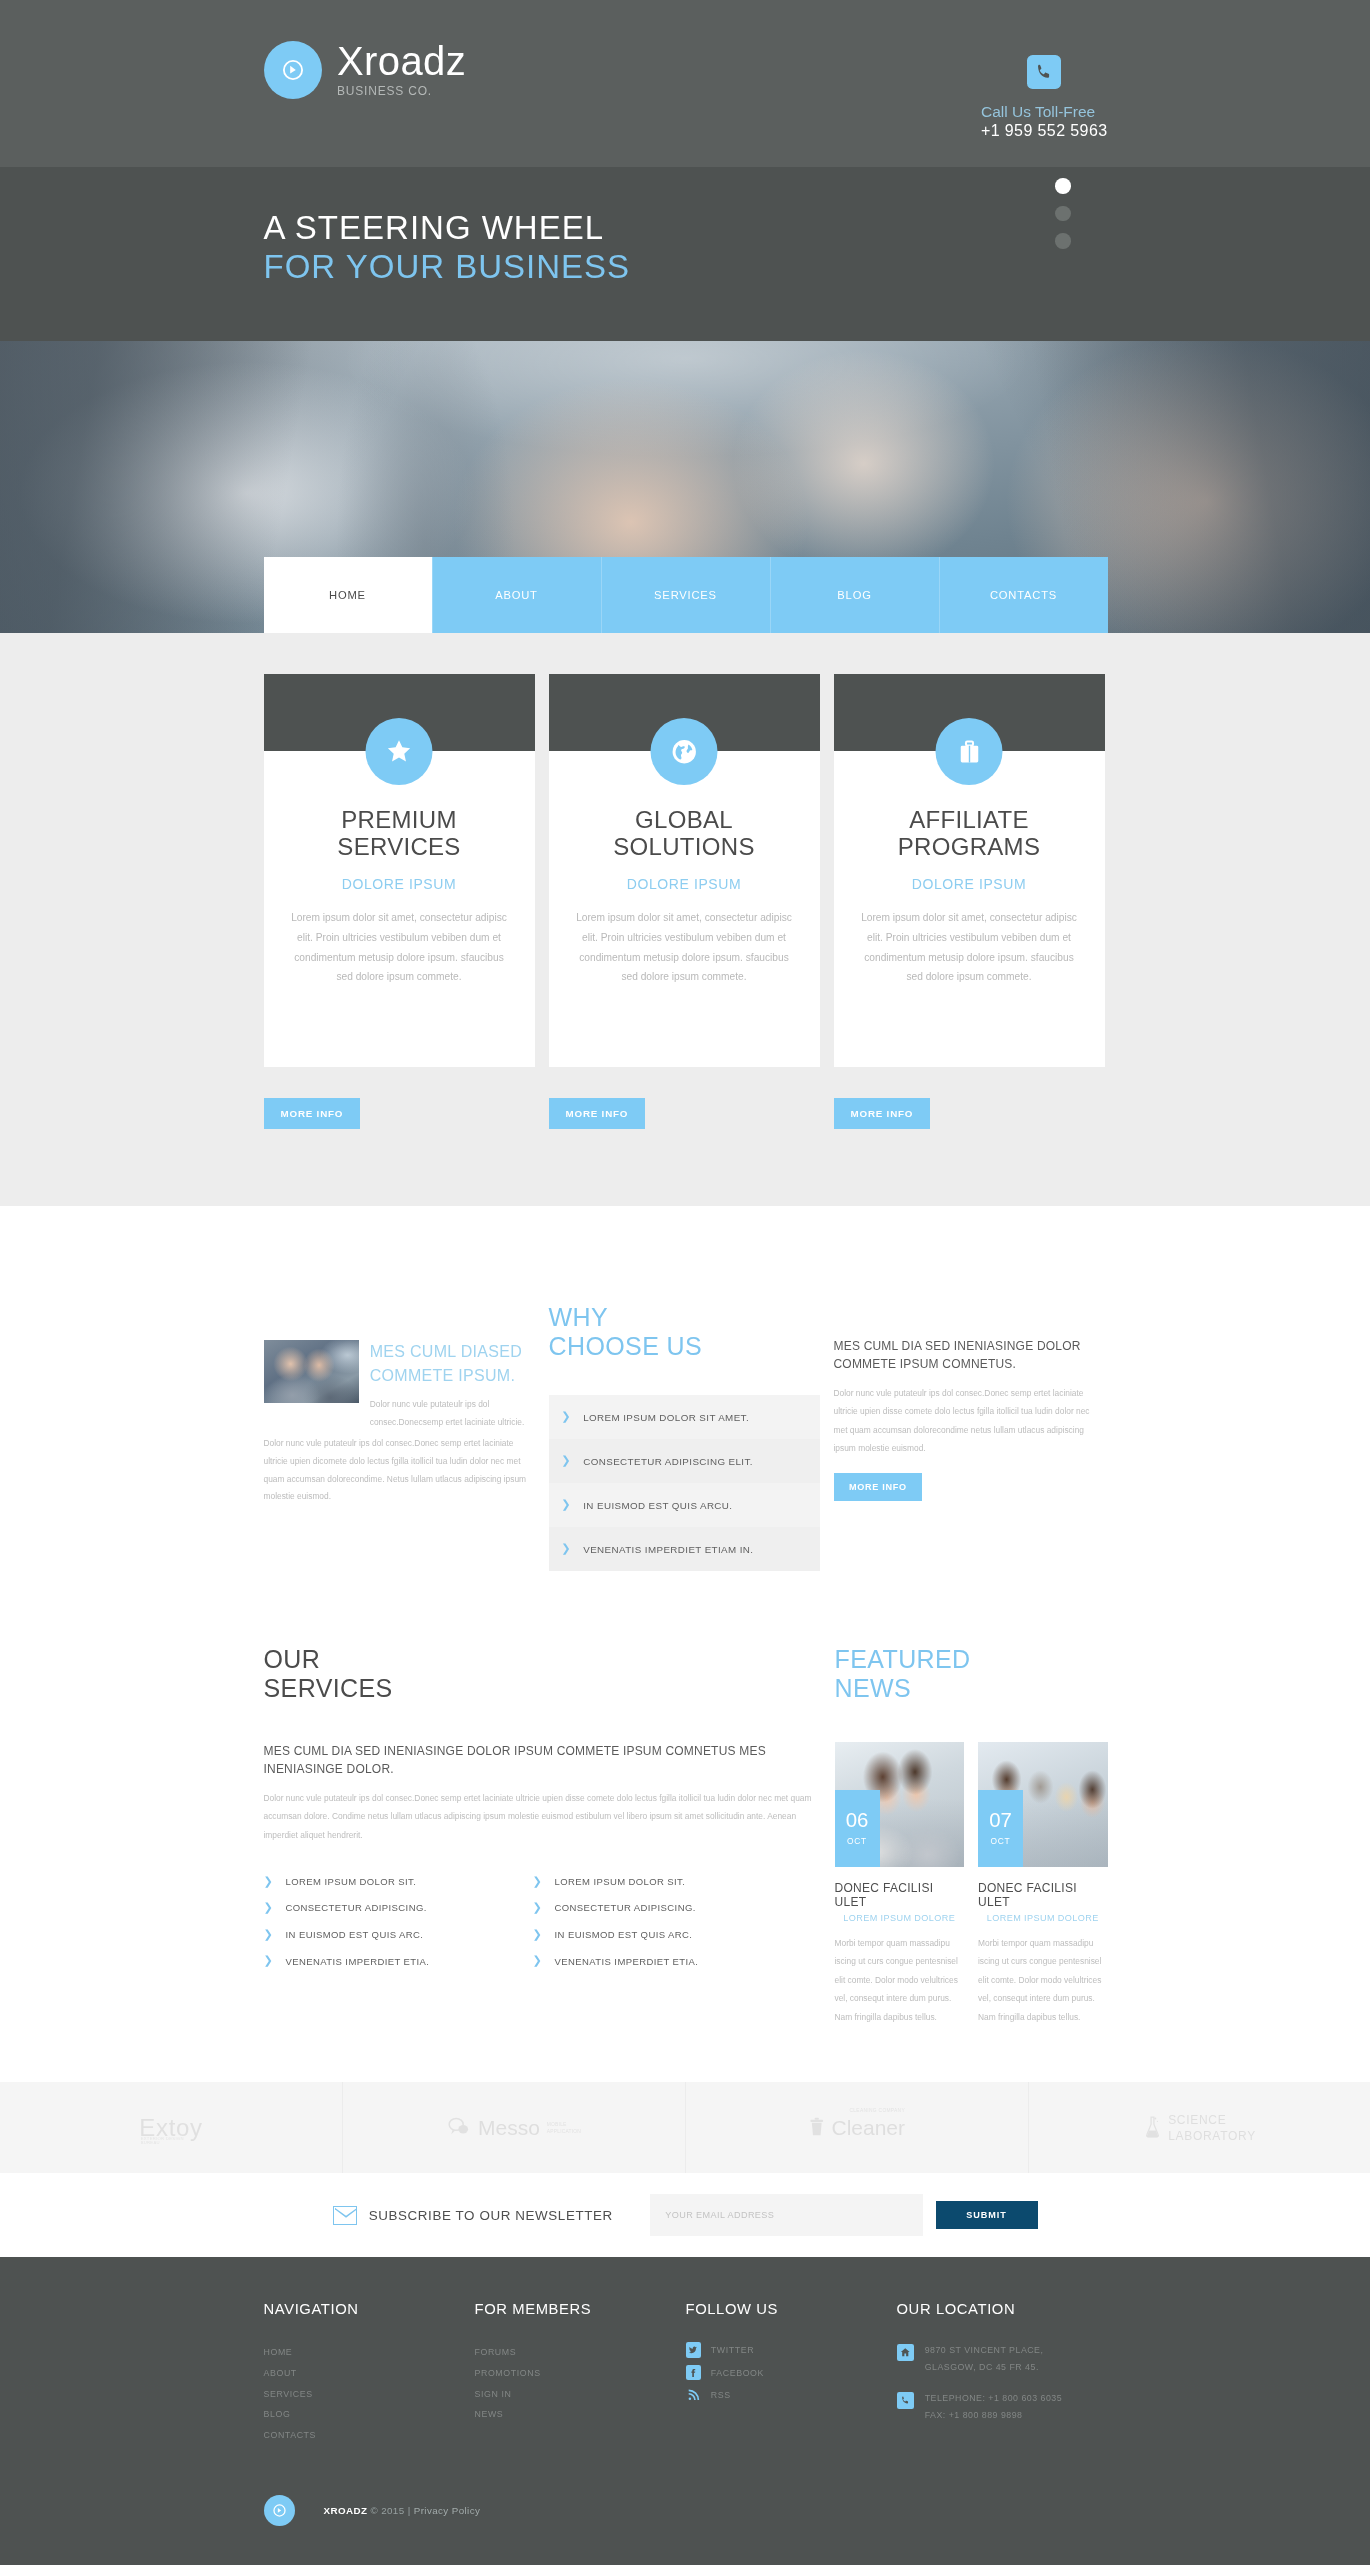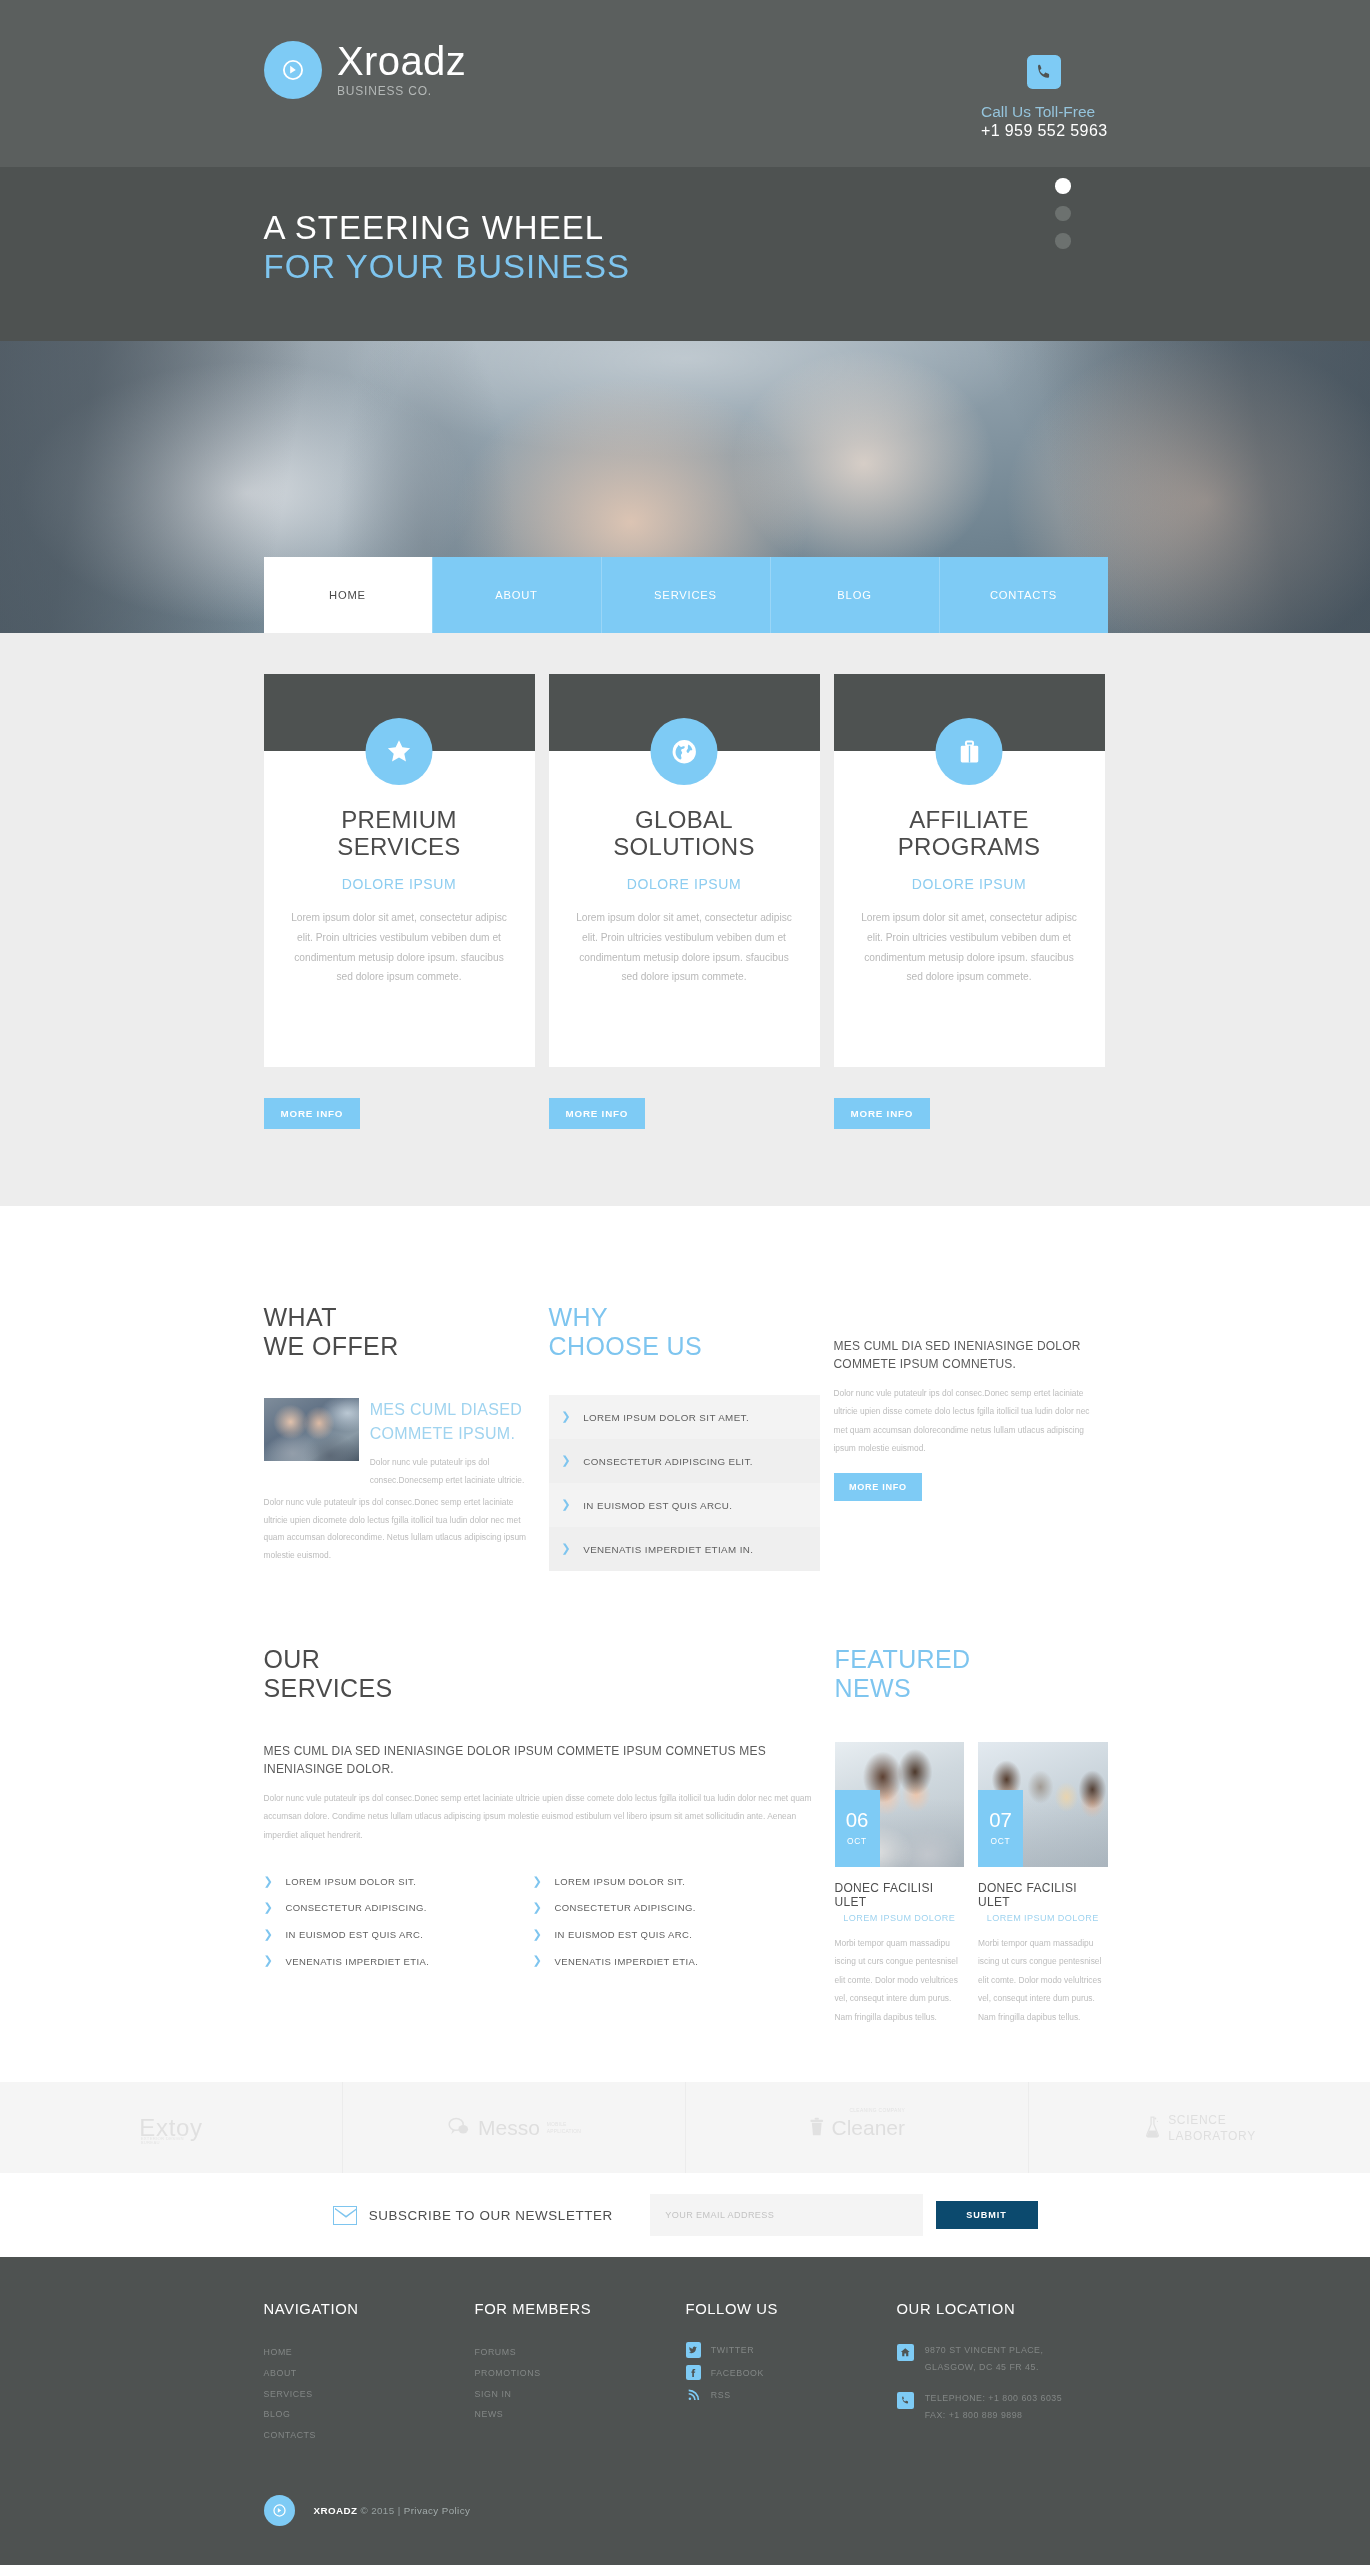--- a/index.html
+++ b/index.html
@@ -347,21 +347,21 @@
   }
   .soc-lbl { font-size: 8.8px; color: #838786; letter-spacing: 0.6px; }
   .f-loc { display: flex; gap: 11.2px; margin-bottom: 15.5px; }
   .loc-ic {
     width: 17px; height: 17px; border-radius: 2.1px; background: #7ecbf5;
     display: flex; align-items: center; justify-content: center; flex: 0 0 17px;
     margin-top: 1.4px;
   }
   .loc-txt { font-size: 8.8px; color: #838786; letter-spacing: 0.5px; line-height: 1.85; }
 
-  .copy { margin-top: 49px; padding-bottom: 39px; display: flex; align-items: center; gap: 19px; }
+  .copy { margin-top: 49px; padding-bottom: 39px; display: flex; align-items: center; gap: 29px; }
   .copy-badge {
     width: 31px; height: 31px; border-radius: 50%; background: #7ecbf5;
     display: flex; align-items: center; justify-content: center; flex: 0 0 31px;
   }
   .copy-txt { font-size: 9.8px; color: #97a0a0; letter-spacing: 0.4px; }
   .copy-txt b { color: #ffffff; font-weight: 700; }
   .copy-txt .pp { color: #a2abab; cursor: pointer;}
 </style>
 </head>
 <body>
@@ -487,24 +487,20 @@
 
     </div>
   </div>
 </div>
 
 <div class="offer-sec">
   <div class="wrap">
     <div class="offer-row">
 
       <div class="col-offer">
-        <div class="sec-h">
-          <div>WHAT</div>
-          <div>WE OFFER</div>
-        </div>
         <div style="margin-top:37px">
           <div class="offer-top">
             <div class="offer-thumb"></div>
             <div style="flex:1 1 auto">
               <div class="offer-head">MES CUML DIASED COMMETE IPSUM.</div>
               <div class="offer-p">Dolor nunc vule putateulr ips dol consec.Donecsemp ertet laciniate ultricie.</div>
             </div>
           </div>
           <div class="offer-p2">Dolor nunc vule putateulr ips dol consec.Donec semp ertet laciniate ultricie upien dicomete dolo lectus fgilla itollicil tua ludin dolor nec met quam accumsan dolorecondime. Netus lullam utlacus adipiscing ipsum molestie euismod.</div>
         </div>

